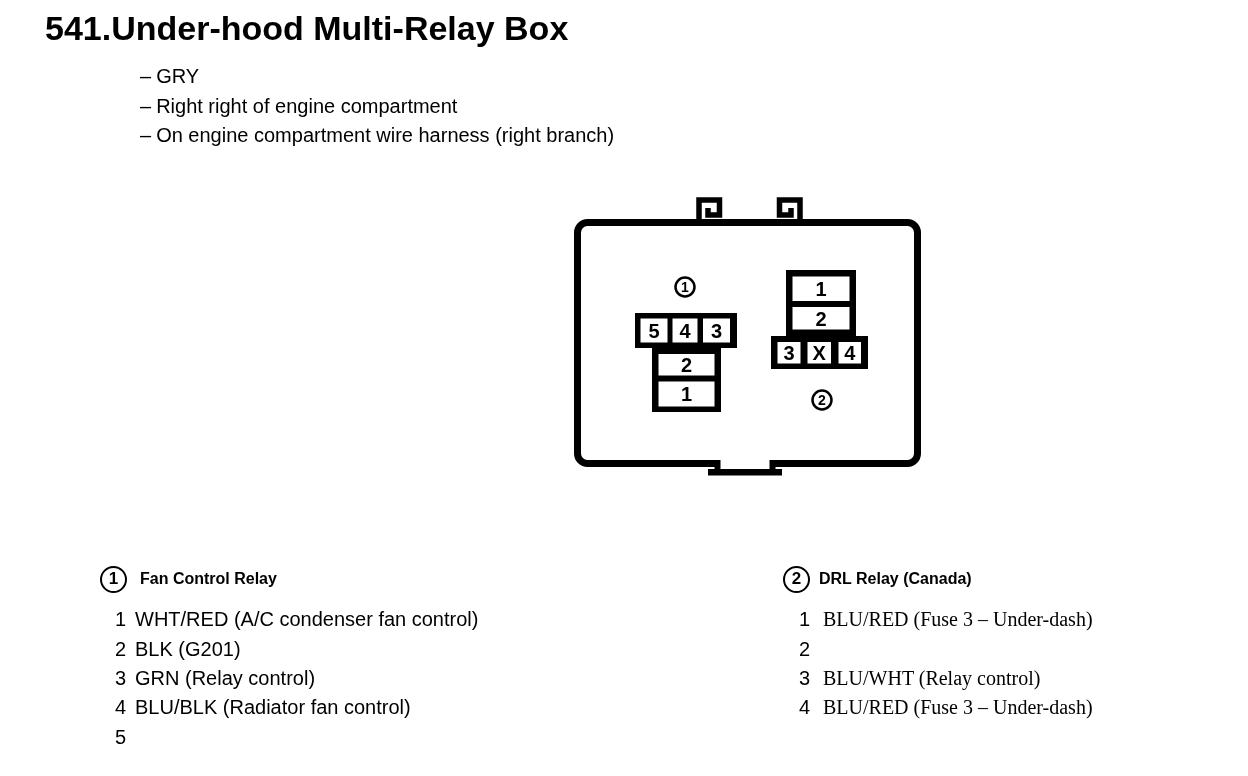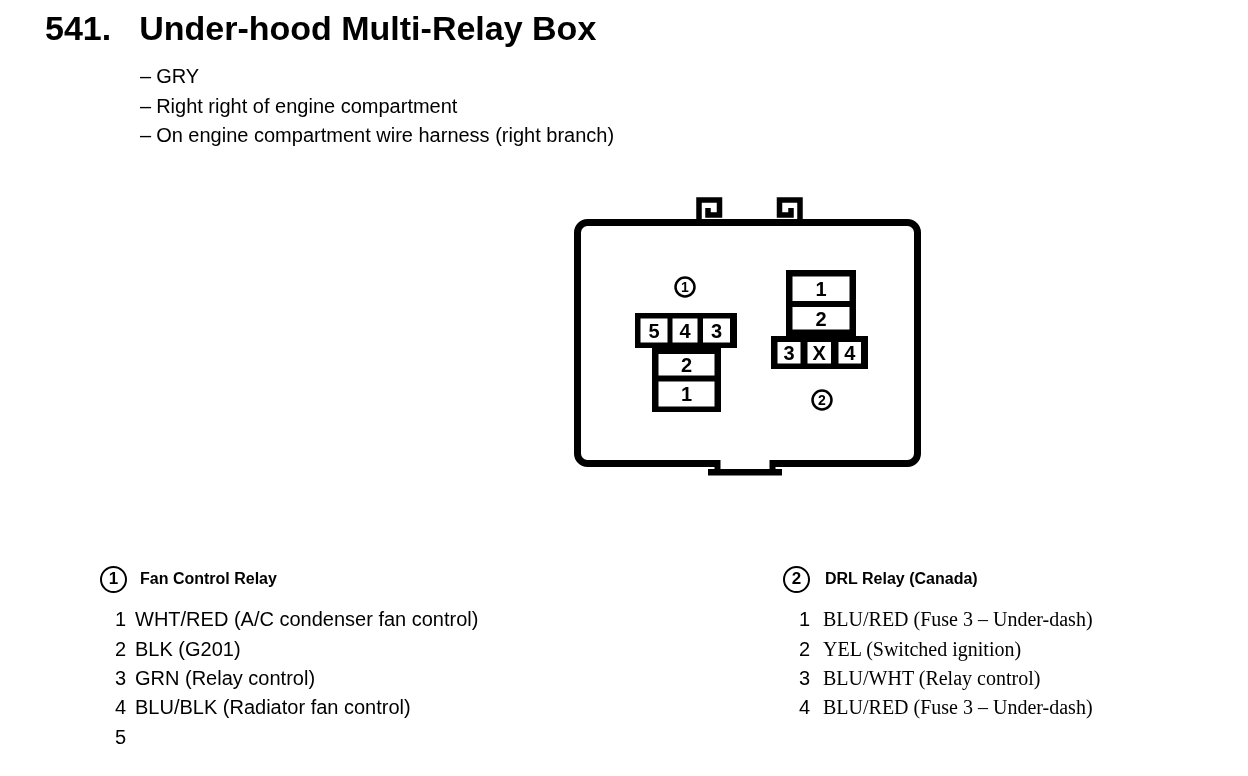--- a/index.html
+++ b/index.html
@@ -15,21 +15,21 @@
     width: 1248px; height: 776px;
     background: #ffffff;
   }
 
   
   .title-row {
     position: absolute; left: 45px; top: 11px;
     font-weight: bold; font-size: 34px; line-height: 1;
     white-space: nowrap;
   }
-  .sec-title { margin-left: 28px; }
+  .sec-title { }
 
   
   .bullets {
     position: absolute; left: 140px; top: 62px;
     font-size: 20px; line-height: 29.5px;
   }
   .bullet-row { display: flex; white-space: nowrap; }
   .bullet-dash { margin-right: 5px; }
 
   
@@ -55,21 +55,21 @@
     box-sizing: border-box;
     width: 27px; height: 27px;
     border: 2.5px solid #000;
     border-radius: 50%;
     display: flex; align-items: center; justify-content: center;
     font-weight: bold; font-size: 17px;
     flex: 0 0 auto;
   }
   .legend-title { font-weight: bold; font-size: 16px; }
   .legend-left  .legend-title { margin-left: 13px; }
-  .legend-right .legend-title { margin-left: 15px; }
+  .legend-right .legend-title { margin-left: 9px; }
   .legend-items { margin-top: 12px; font-size: 20px; }
   .legend-item { display: flex; height: 29.4px; align-items: center; white-space: nowrap; }
   .pin-num { text-align: right; flex: 0 0 auto; }
   .legend-left  .pin-num { width: 26px; }
   .legend-right .pin-num { width: 27px; }
   .legend-left  .pin-desc { margin-left: 9px; }
   .legend-right .pin-desc { margin-left: 13px; font-family: Liberation Serif, serif; }
 </style>
 </head>
 <body>
@@ -184,21 +184,20 @@
       <span class="callout-badge">2</span>
       <span class="legend-title">DRL Relay (Canada)</span>
     </div>
     <div class="legend-items">
       <div class="legend-item">
         <span class="pin-num">1</span>
         <span class="pin-desc">BLU/RED (Fuse 3 – Under-dash)</span>
       </div>
       <div class="legend-item">
         <span class="pin-num">2</span>
-        <span class="pin-desc">YEL (Switched ignition)</span>
       </div>
       <div class="legend-item">
         <span class="pin-num">3</span>
         <span class="pin-desc">BLU/WHT (Relay control)</span>
       </div>
       <div class="legend-item">
         <span class="pin-num">4</span>
         <span class="pin-desc">BLU/RED (Fuse 3 – Under-dash)</span>
       </div>
     </div>

